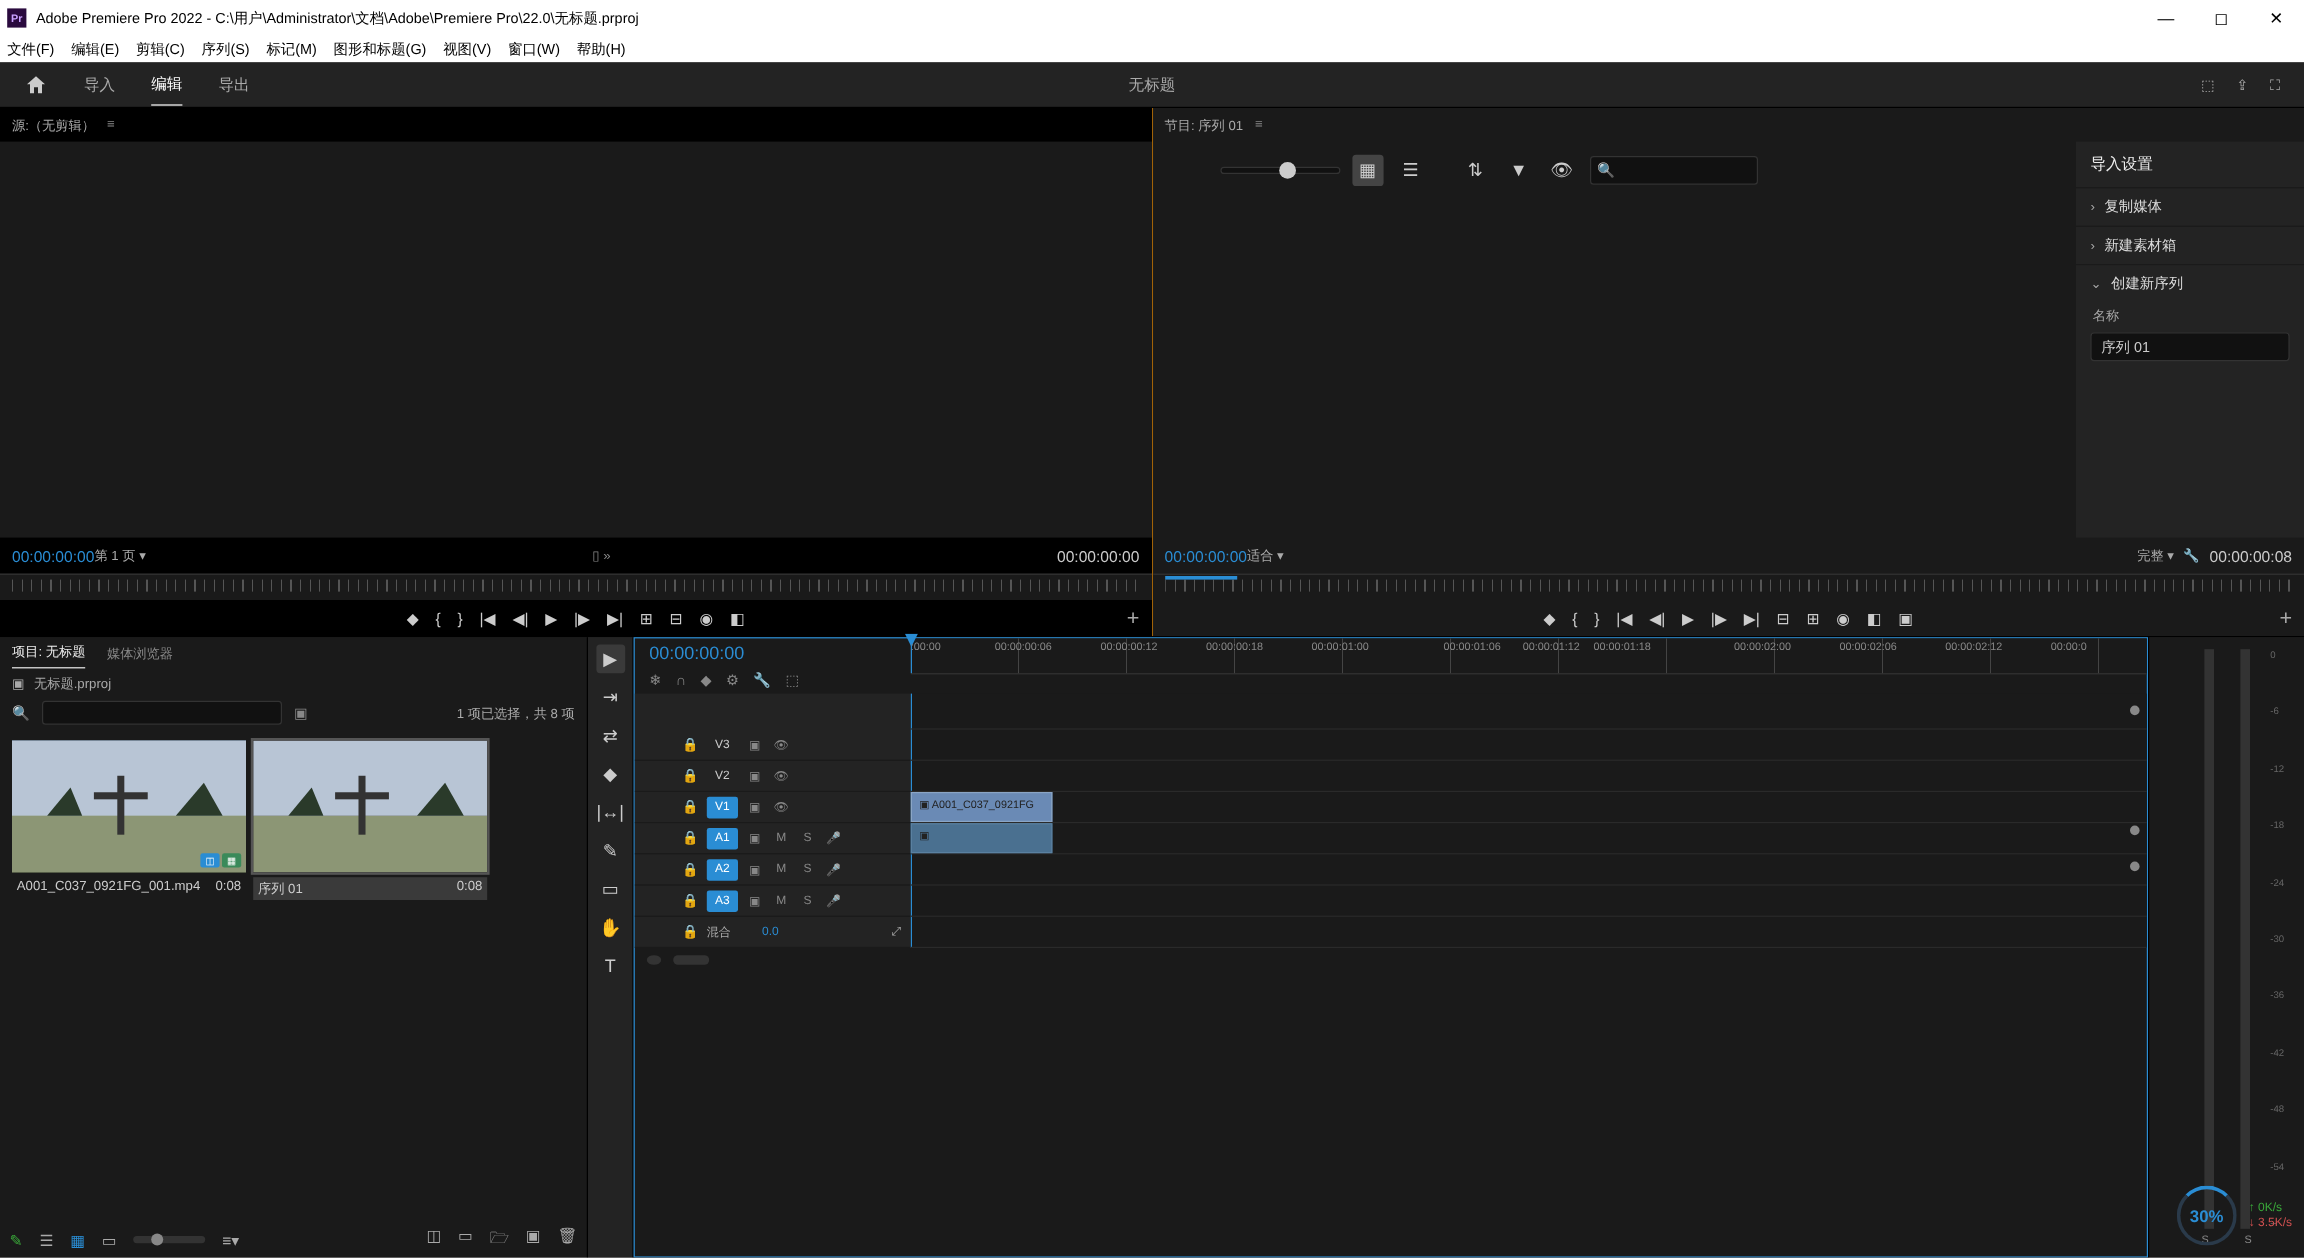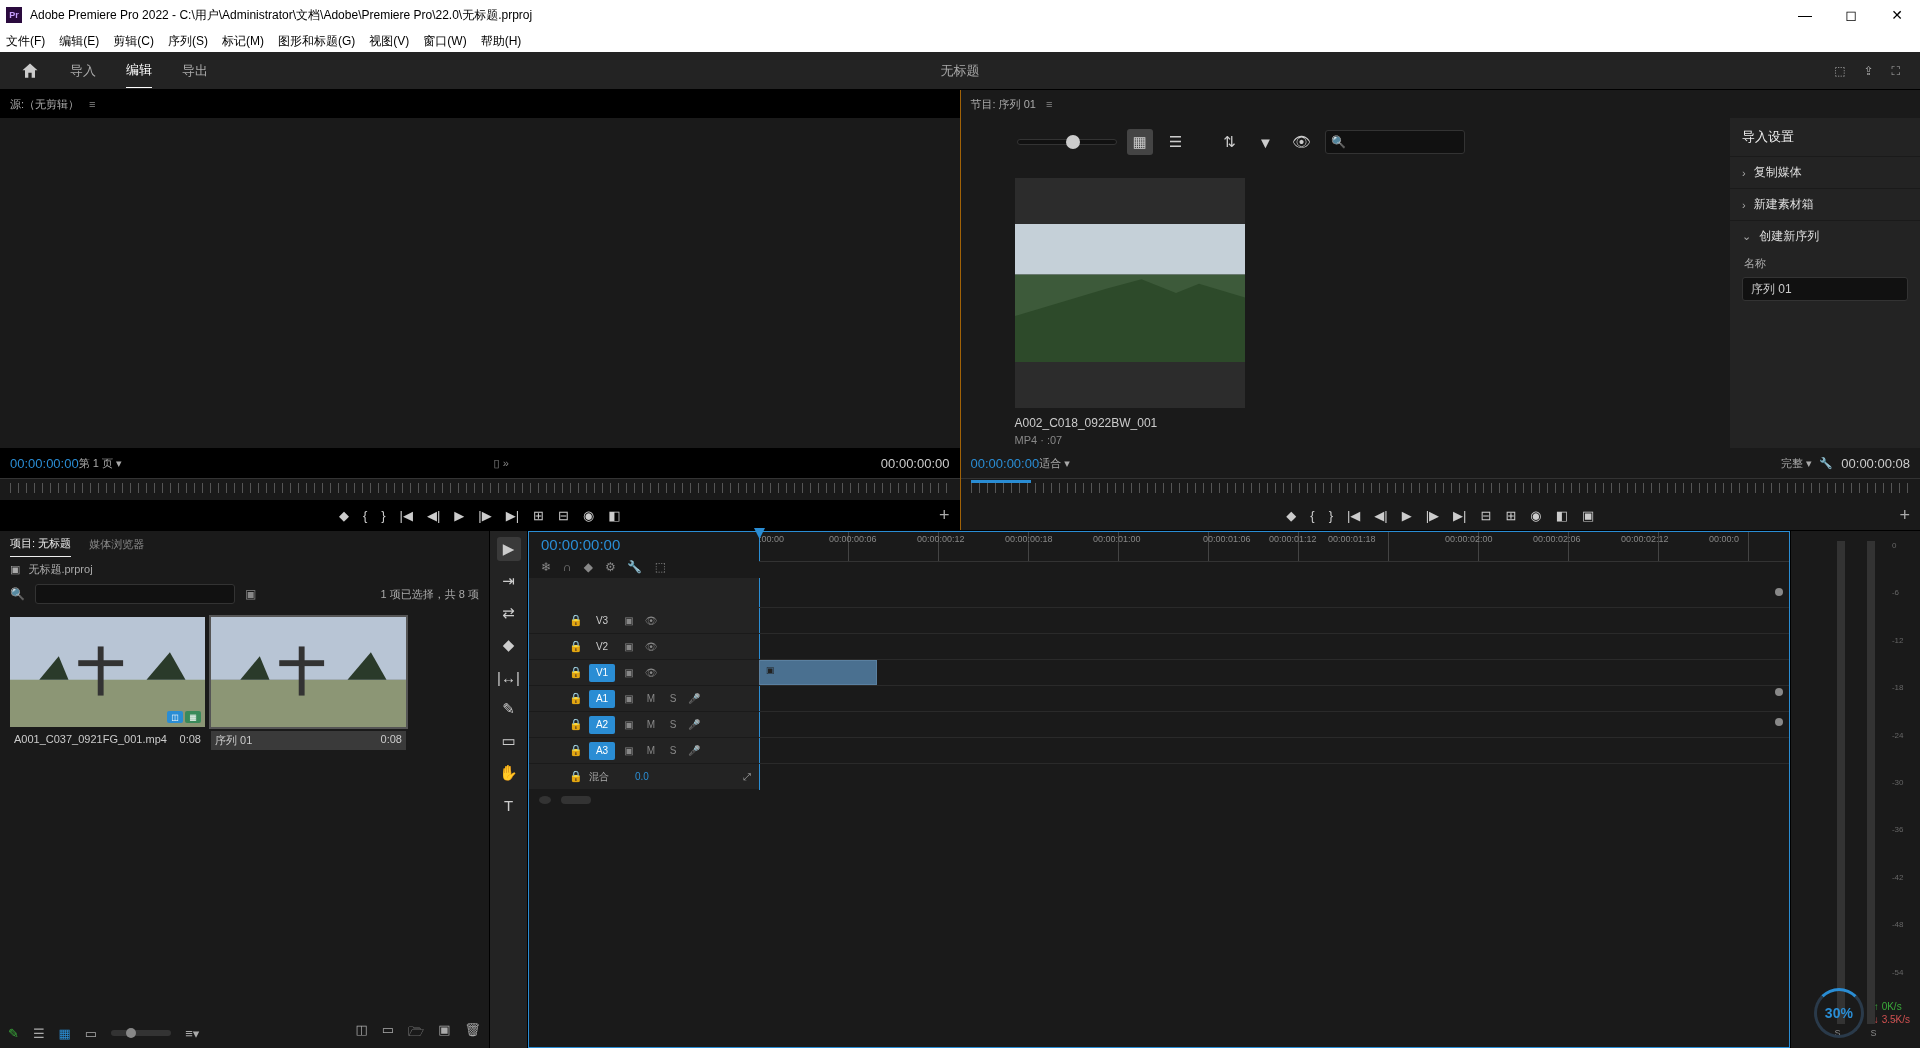--- a/index.html
+++ b/index.html
@@ -203,31 +203,20 @@
               </div>
             <div class="toolbar-icon active">▦</div>
             <div class="toolbar-icon">☰</div>
             <div style="width:8px"></div>
             <div class="toolbar-icon">⇅</div>
             <div class="toolbar-icon">▼</div>
             <div class="toolbar-icon">👁</div>
             <div class="search-box">🔍</div>
           </div>
           <div class="import-area">
-            <div class="media-card">
-              <div class="media-thumb">
-                <svg viewBox="0 0 100 60" preserveAspectRatio="none">
-                    <rect width="100" height="22" fill="#c5d0d8"></rect>
-                    <rect y="22" width="100" height="38" fill="#3d5a3a"></rect>
-                    <polygon points="40,28 55,24 70,30 80,26 100,32 100,60 0,60 0,40" fill="#2d4a2a"></polygon>
-                  </svg>
-              </div>
-              <div class="media-name">A002_C018_0922BW_001</div>
-              <div class="media-meta">MP4 · :07</div>
-            </div>
           </div>
         </div>
         <div class="import-settings">
           <div class="header">导入设置</div>
           <div class="section">
               <span class="chev">›</span>
               <span>复制媒体</span>
             </div>
           <div class="section">
               <span class="chev">›</span>
@@ -445,20 +434,23 @@
               <span class="val">0.0</span>
               <span style="margin-left:auto">⤢</span>
             </div>
         </div>
         <div class="tracks-area">
           <div class="playhead-line"></div>
           <div class="track-lane spacer"></div>
           <div class="track-lane"></div>
           <div class="track-lane"></div>
           <div class="track-lane">
+            <div class="clip-block" style="width:118px">▣ <span>A001_C037_0921FG</span></div>
+          </div>
+          <div class="track-lane">
             <div class="clip-block audio" style="width:118px">▣</div>
           </div>
           <div class="track-lane"></div>
           <div class="track-lane"></div>
           <div class="track-lane"></div>
           <div style="position:absolute;right:6px;top:10px;width:8px;height:8px;border-radius:50%;background:#888"></div>
           <div style="position:absolute;right:6px;top:110px;width:8px;height:8px;border-radius:50%;background:#888"></div>
           <div style="position:absolute;right:6px;top:140px;width:8px;height:8px;border-radius:50%;background:#888"></div>
         </div>
       </div>

